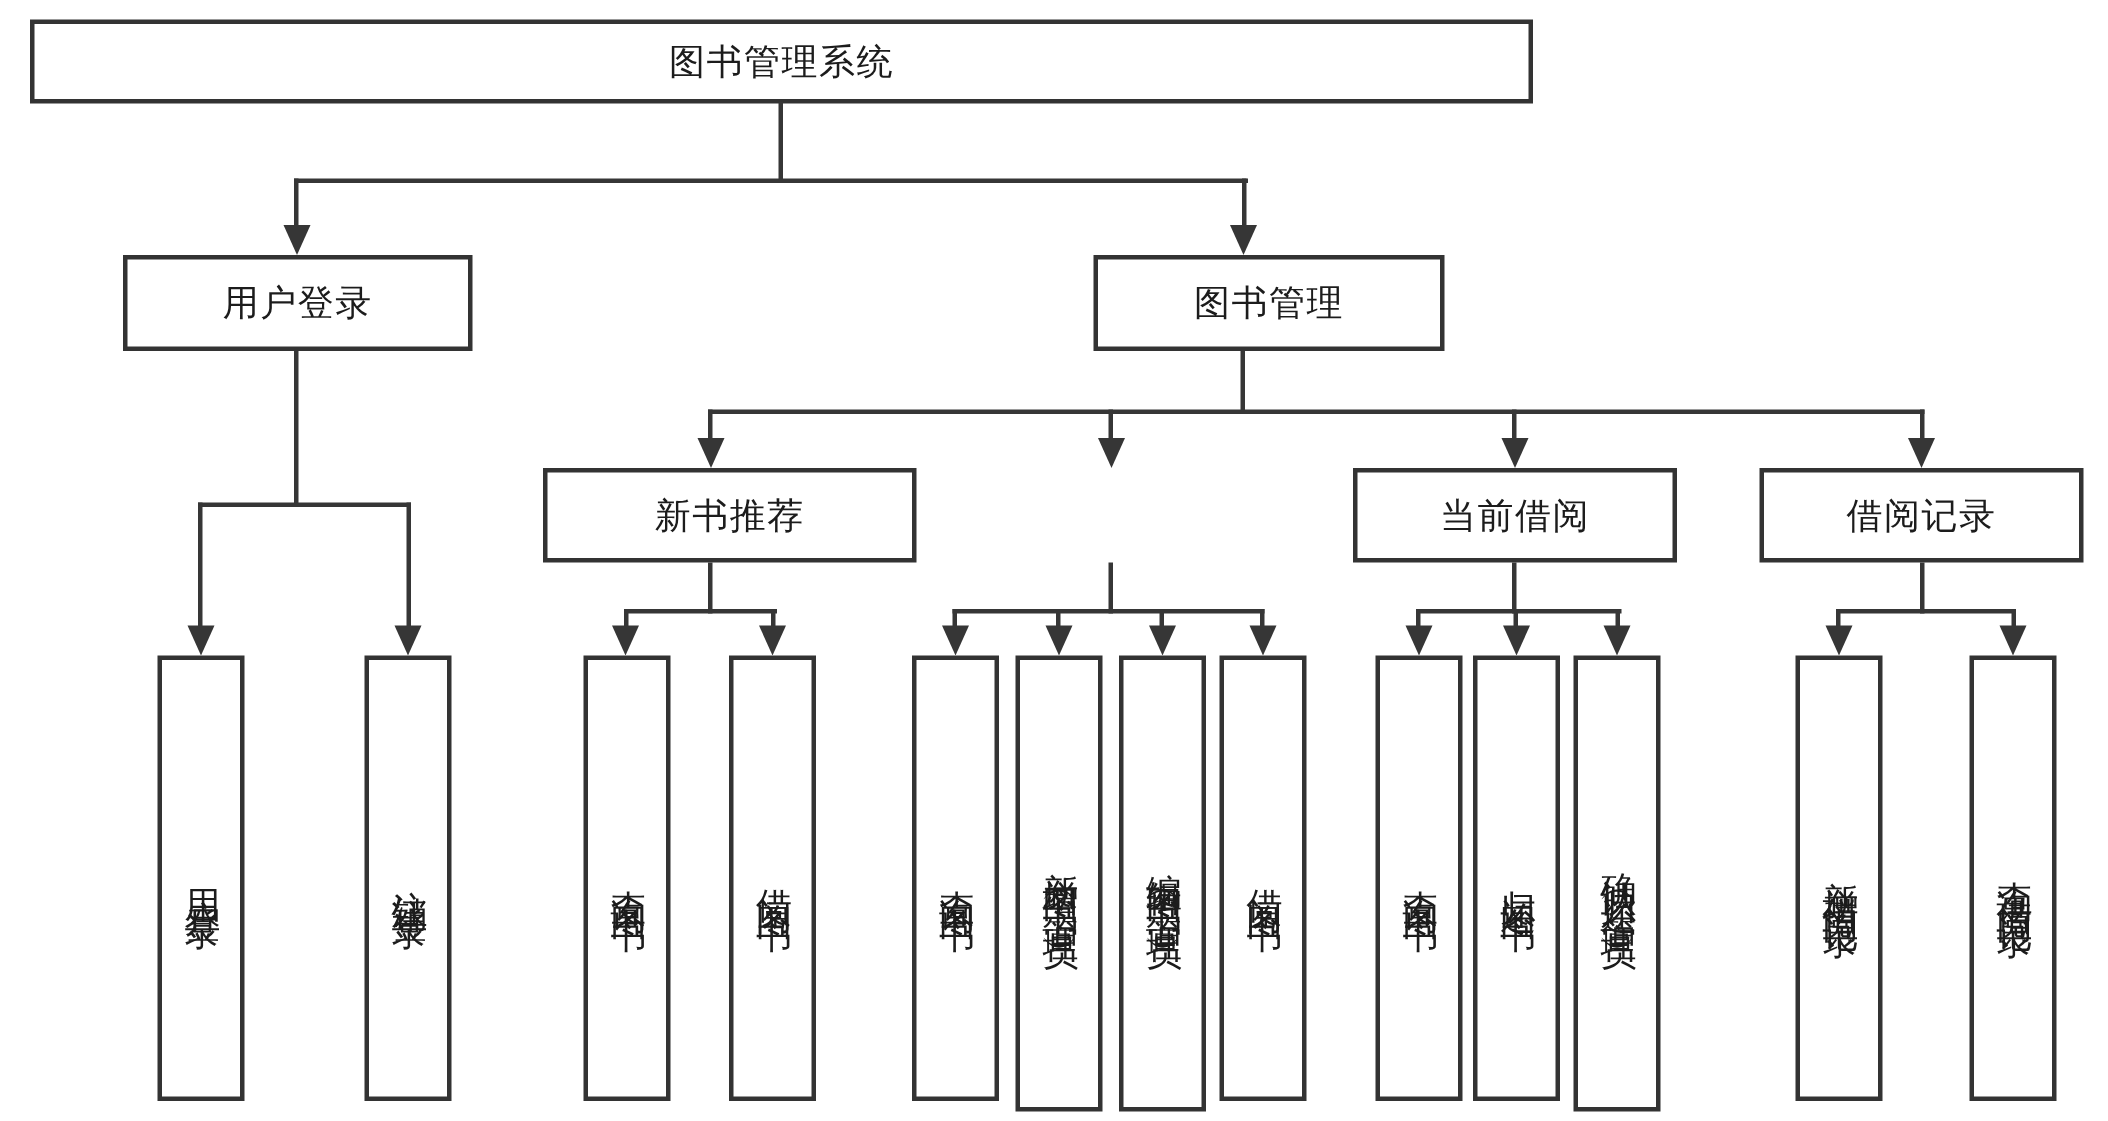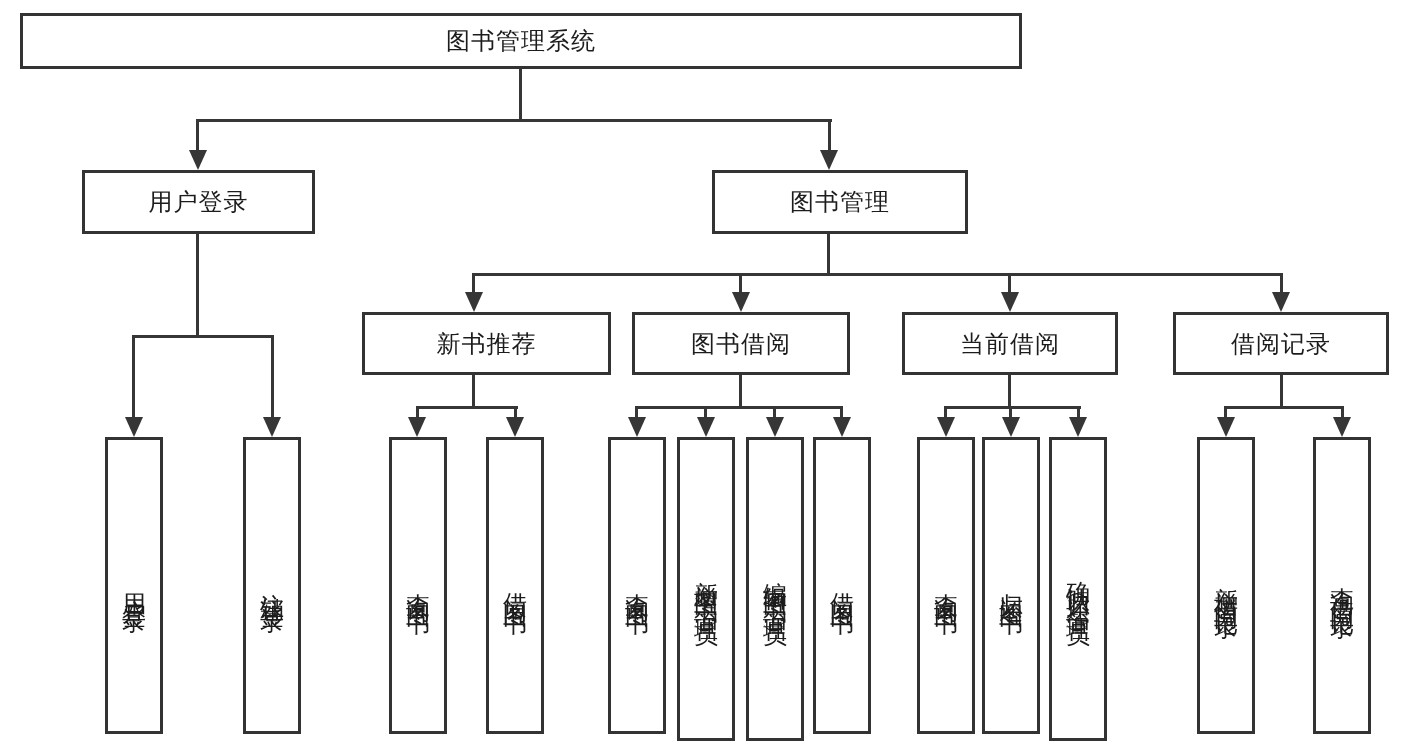--- a/index.html
+++ b/index.html
@@ -82,21 +82,21 @@
   <div class="ln" style="left:519px; top:68px; width:3px; height:54px;"></div>
   <div class="ln" style="left:196px; top:119px; width:636px; height:3px;"></div>
   <div class="ln" style="left:196px; top:119px; width:3px; height:34px;"></div>
   <div class="ln" style="left:828px; top:119px; width:3px; height:34px;"></div>
   <div class="ar" style="left:189px; top:150px;"></div>
   <div class="ar" style="left:820px; top:150px;"></div>
 
   <div class="node" style="left:82px; top:170px; width:233px; height:64px;">
     <span>用户登录</span>
   </div>
-  <div class="node" style="left:712px; top:170px; width:256px; height:64px;">
+  <div class="node" style="left:729px; top:170px; width:234px; height:64px;">
     <span>图书管理</span>
   </div>
 
   <div class="ln" style="left:196px; top:234px; width:3px; height:104px;"></div>
   <div class="ln" style="left:132px; top:335px; width:142px; height:3px;"></div>
   <div class="ln" style="left:132px; top:335px; width:3px; height:84px;"></div>
   <div class="ln" style="left:271px; top:335px; width:3px; height:84px;"></div>
   <div class="ar" style="left:125px; top:417px;"></div>
   <div class="ar" style="left:263px; top:417px;"></div>
 
@@ -107,23 +107,20 @@
   <div class="ln" style="left:1008px; top:273px; width:3px; height:21px;"></div>
   <div class="ln" style="left:1280px; top:273px; width:3px; height:21px;"></div>
   <div class="ar" style="left:465px; top:292px;"></div>
   <div class="ar" style="left:732px; top:292px;"></div>
   <div class="ar" style="left:1001px; top:292px;"></div>
   <div class="ar" style="left:1272px; top:292px;"></div>
 
   <div class="node" style="left:362px; top:312px; width:249px; height:63px;">
     <span>新书推荐</span>
   </div>
-  <div class="node" style="left:632px; top:312px; width:218px; height:63px;">
-    <span>图书借阅</span>
-  </div>
   <div class="node" style="left:1173px; top:312px; width:216px; height:63px;">
     <span>借阅记录</span>
   </div>
   <div class="node" style="left:902px; top:312px; width:216px; height:63px;">
     <span>当前借阅</span>
   </div>
 
   <div class="ln" style="left:472px; top:375px; width:3px; height:34px;"></div>
   <div class="ln" style="left:416px; top:406px; width:102px; height:3px;"></div>
   <div class="ln" style="left:416px; top:406px; width:3px; height:13px;"></div>

